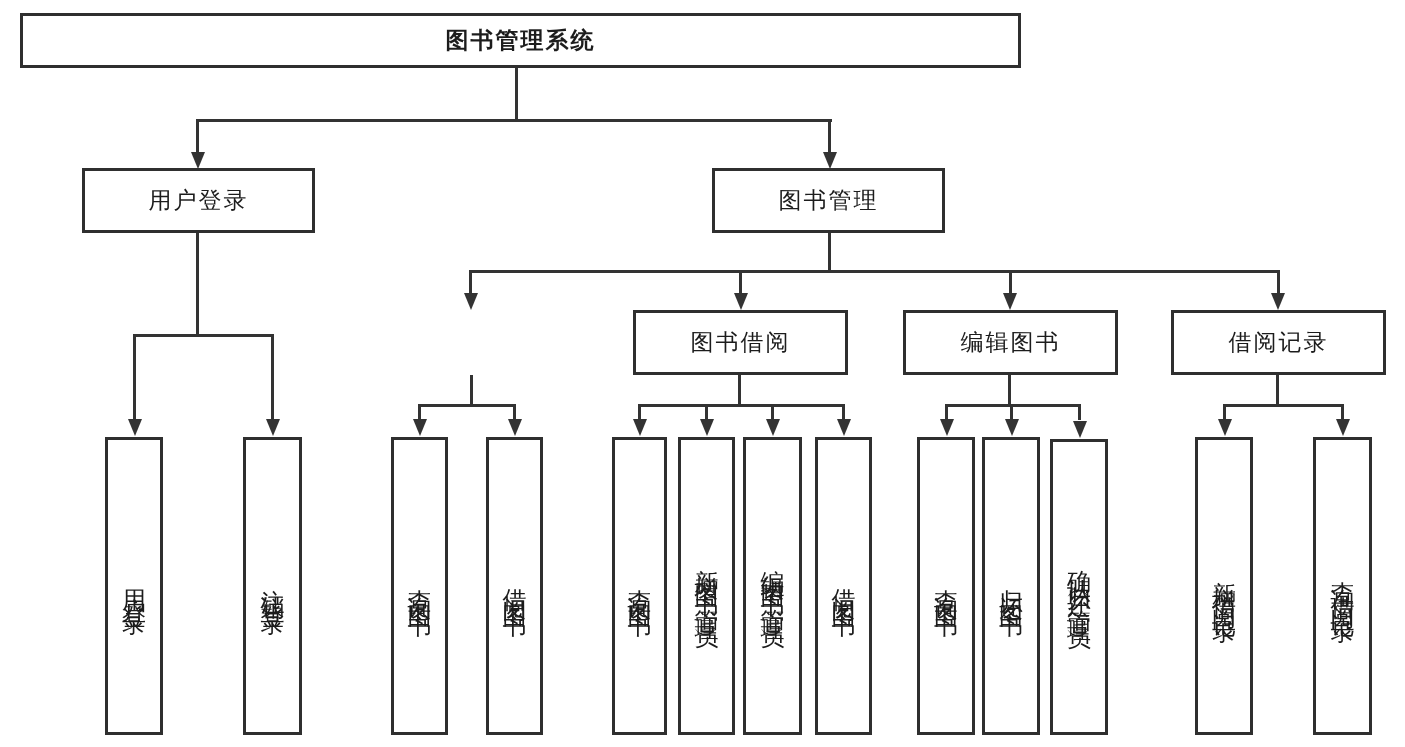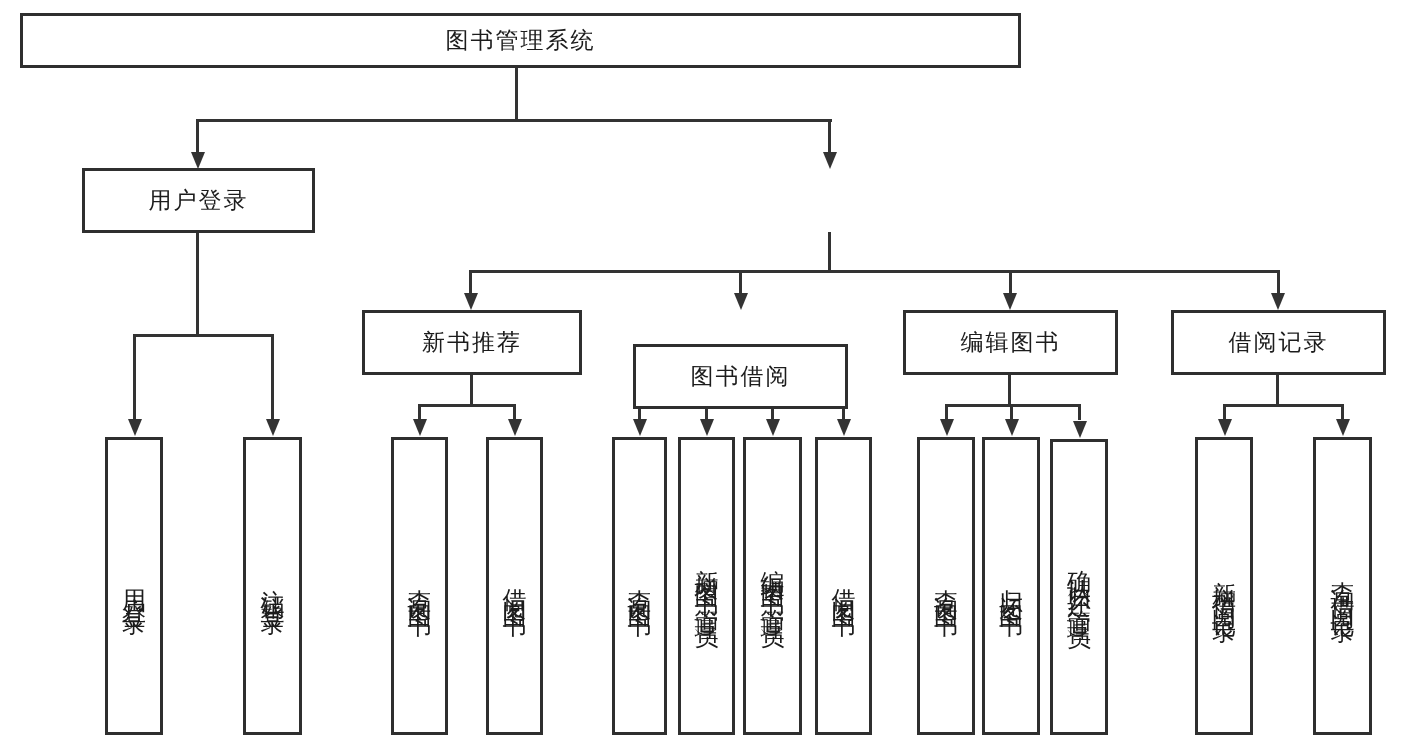--- a/index.html
+++ b/index.html
@@ -79,28 +79,28 @@
   <div class="hl" style="left:945px;top:404px;width:136px;"></div>
   <div class="vl" style="left:945px;top:404px;height:16px;"></div>
   <div class="vl" style="left:1010px;top:404px;height:16px;"></div>
   <div class="vl" style="left:1078px;top:404px;height:16px;"></div>
 
   <div class="vl" style="left:1276px;top:375px;height:32px;"></div>
   <div class="hl" style="left:1223px;top:404px;width:121px;"></div>
   <div class="vl" style="left:1223px;top:404px;height:16px;"></div>
   <div class="vl" style="left:1341px;top:404px;height:16px;"></div>
 
-  <div class="node" style="left:20px;top:13px;width:1001px;height:55px;">图书管理系统</div>
+  <div class="node" style="left:20px;top:13px;width:1001px;height:55px;font-weight:bold;">图书管理系统</div>
 
   <div class="node" style="left:82px;top:168px;width:233px;height:65px;">用户登录</div>
 
+  <div class="node" style="left:712px;top:168px;width:233px;height:65px;">图书管理</div>
 
-  <div class="node" style="left:362px;top:310px;width:220px;height:65px;">新书推荐</div>
 
-  <div class="node" style="left:633px;top:310px;width:215px;height:65px;margin-top:34px;">图书借阅</div>
+  <div class="node" style="left:633px;top:310px;width:215px;height:65px;">图书借阅</div>
 
   <div class="node" style="left:903px;top:310px;width:215px;height:65px;">编辑图书</div>
 
   <div class="node" style="left:1171px;top:310px;width:215px;height:65px;">借阅记录</div>
 
   <div class="vnode" style="left:105px;top:437px;width:58px;height:298px;">用户登录</div>
 
   <div class="vnode" style="left:243px;top:437px;width:59px;height:298px;">注销登录</div>
 
   <div class="vnode" style="left:391px;top:437px;width:57px;height:298px;">查询图书</div>

